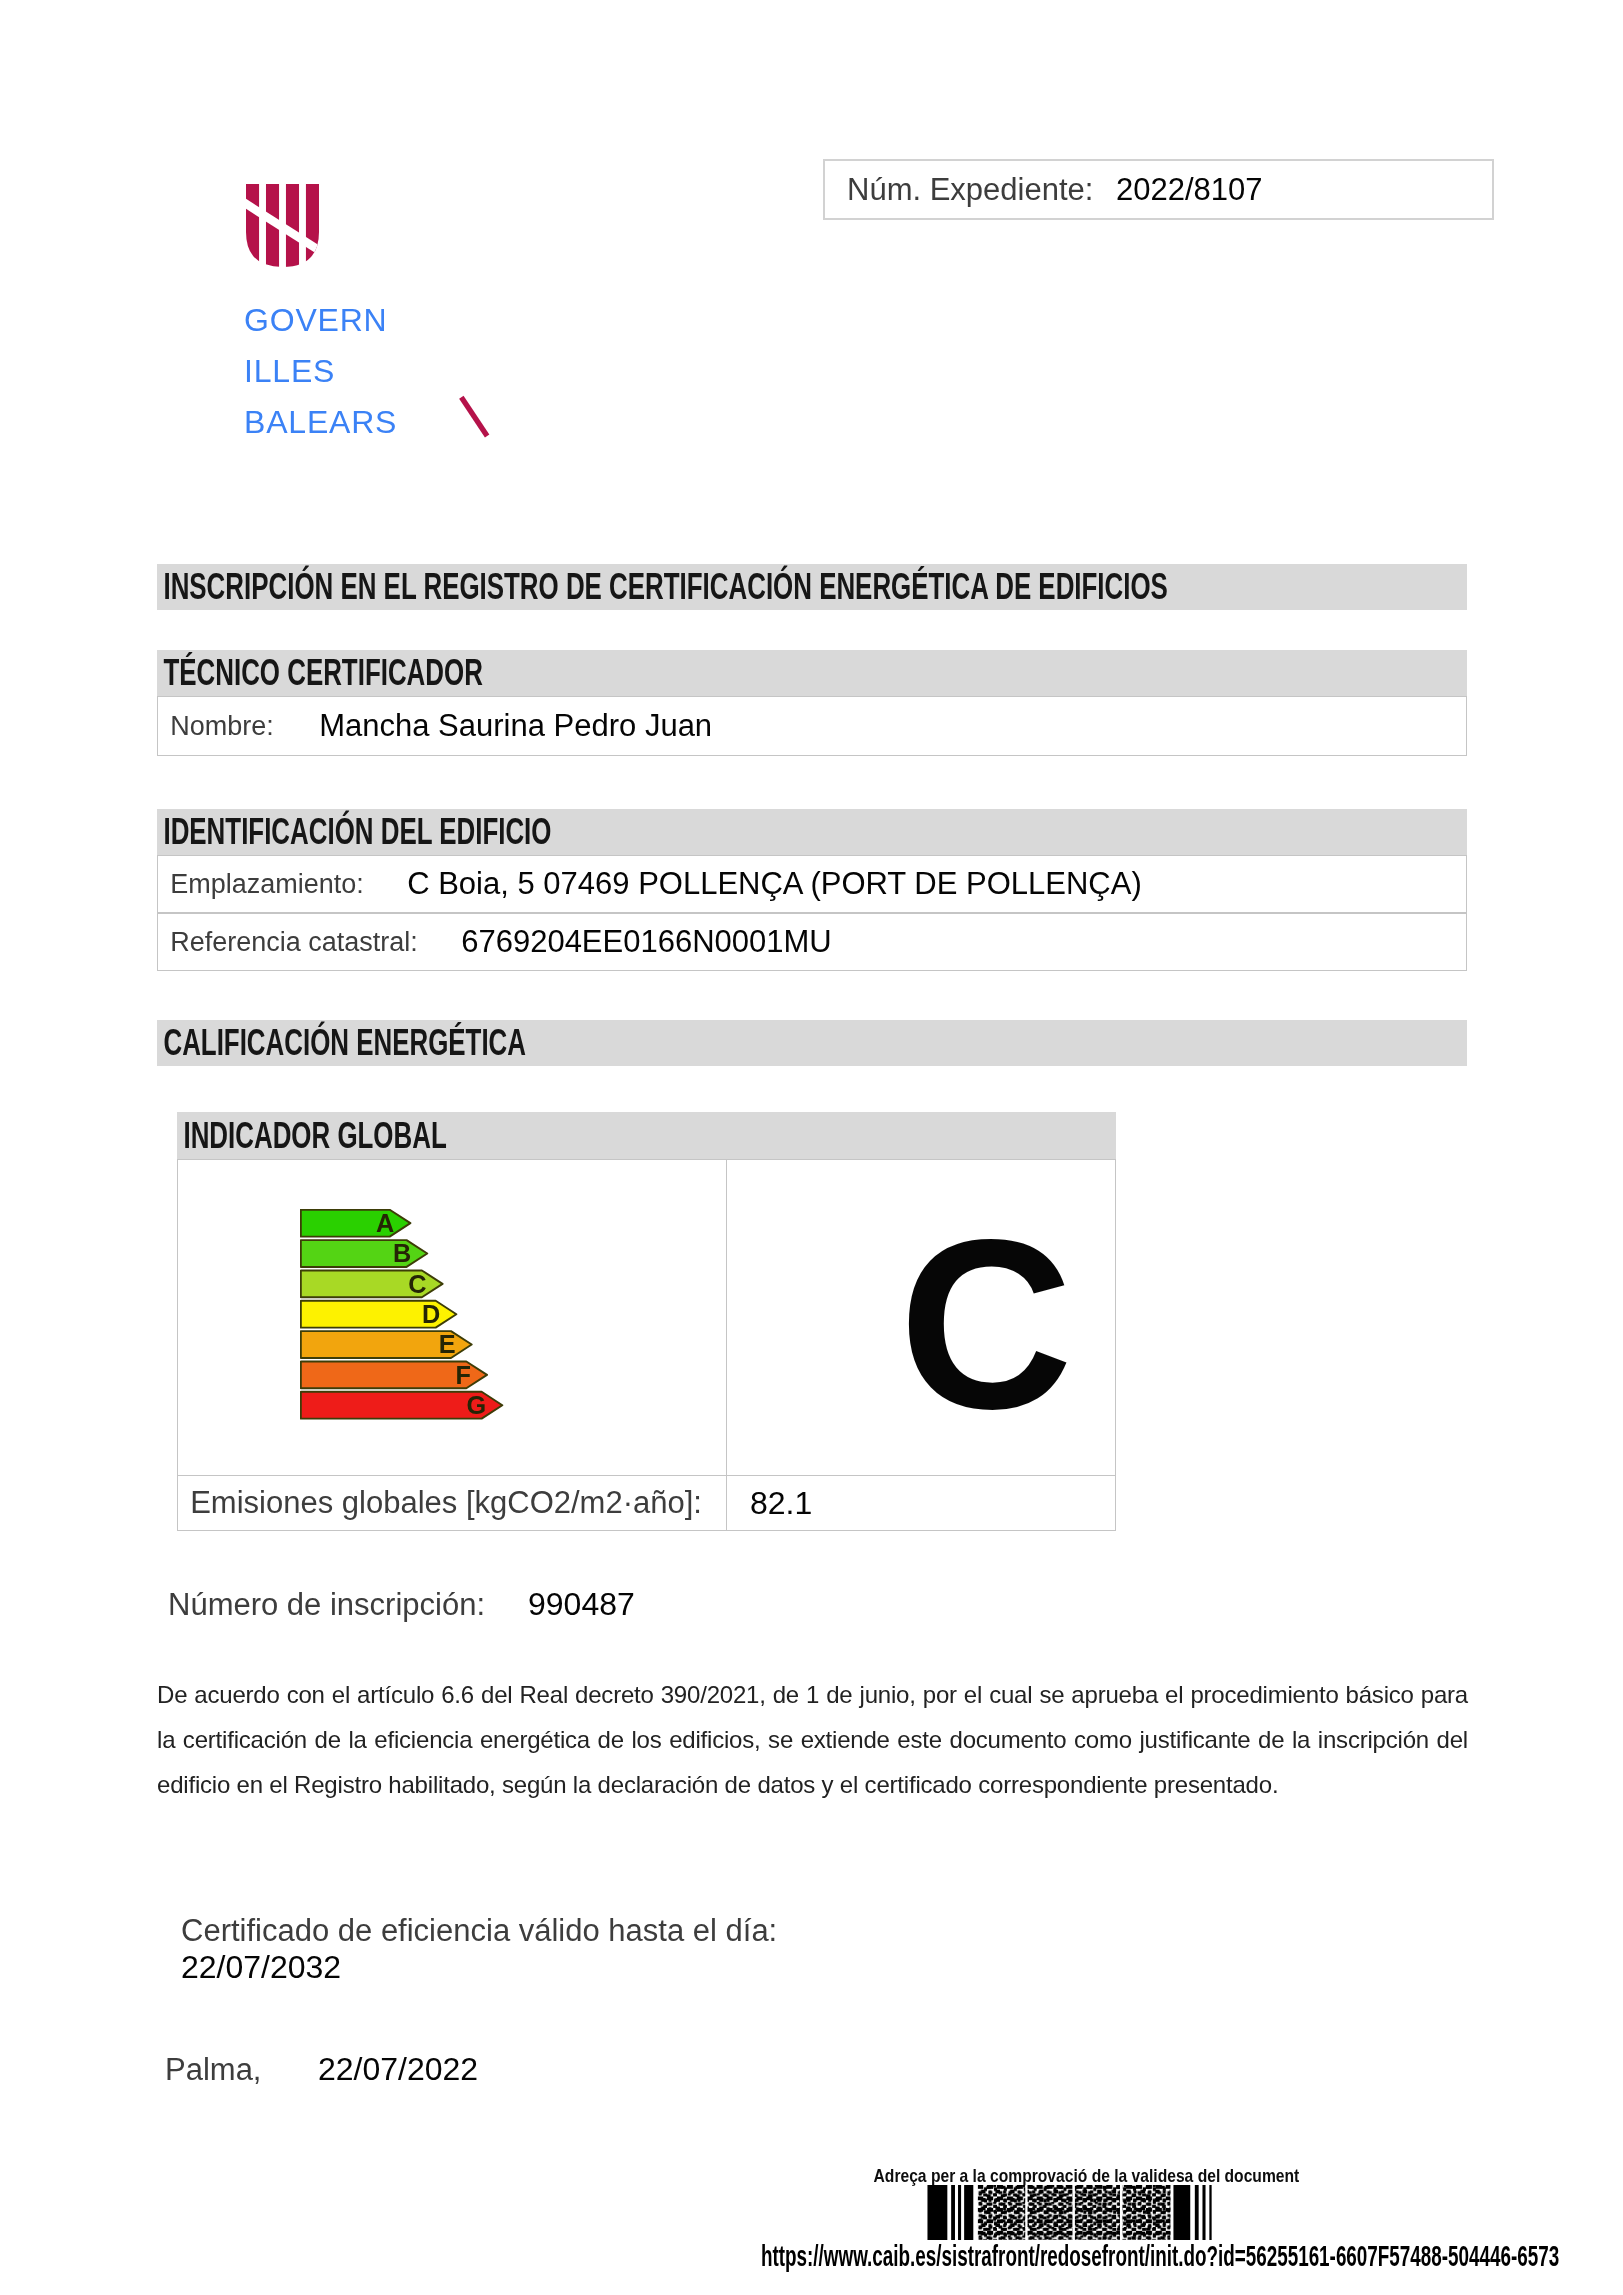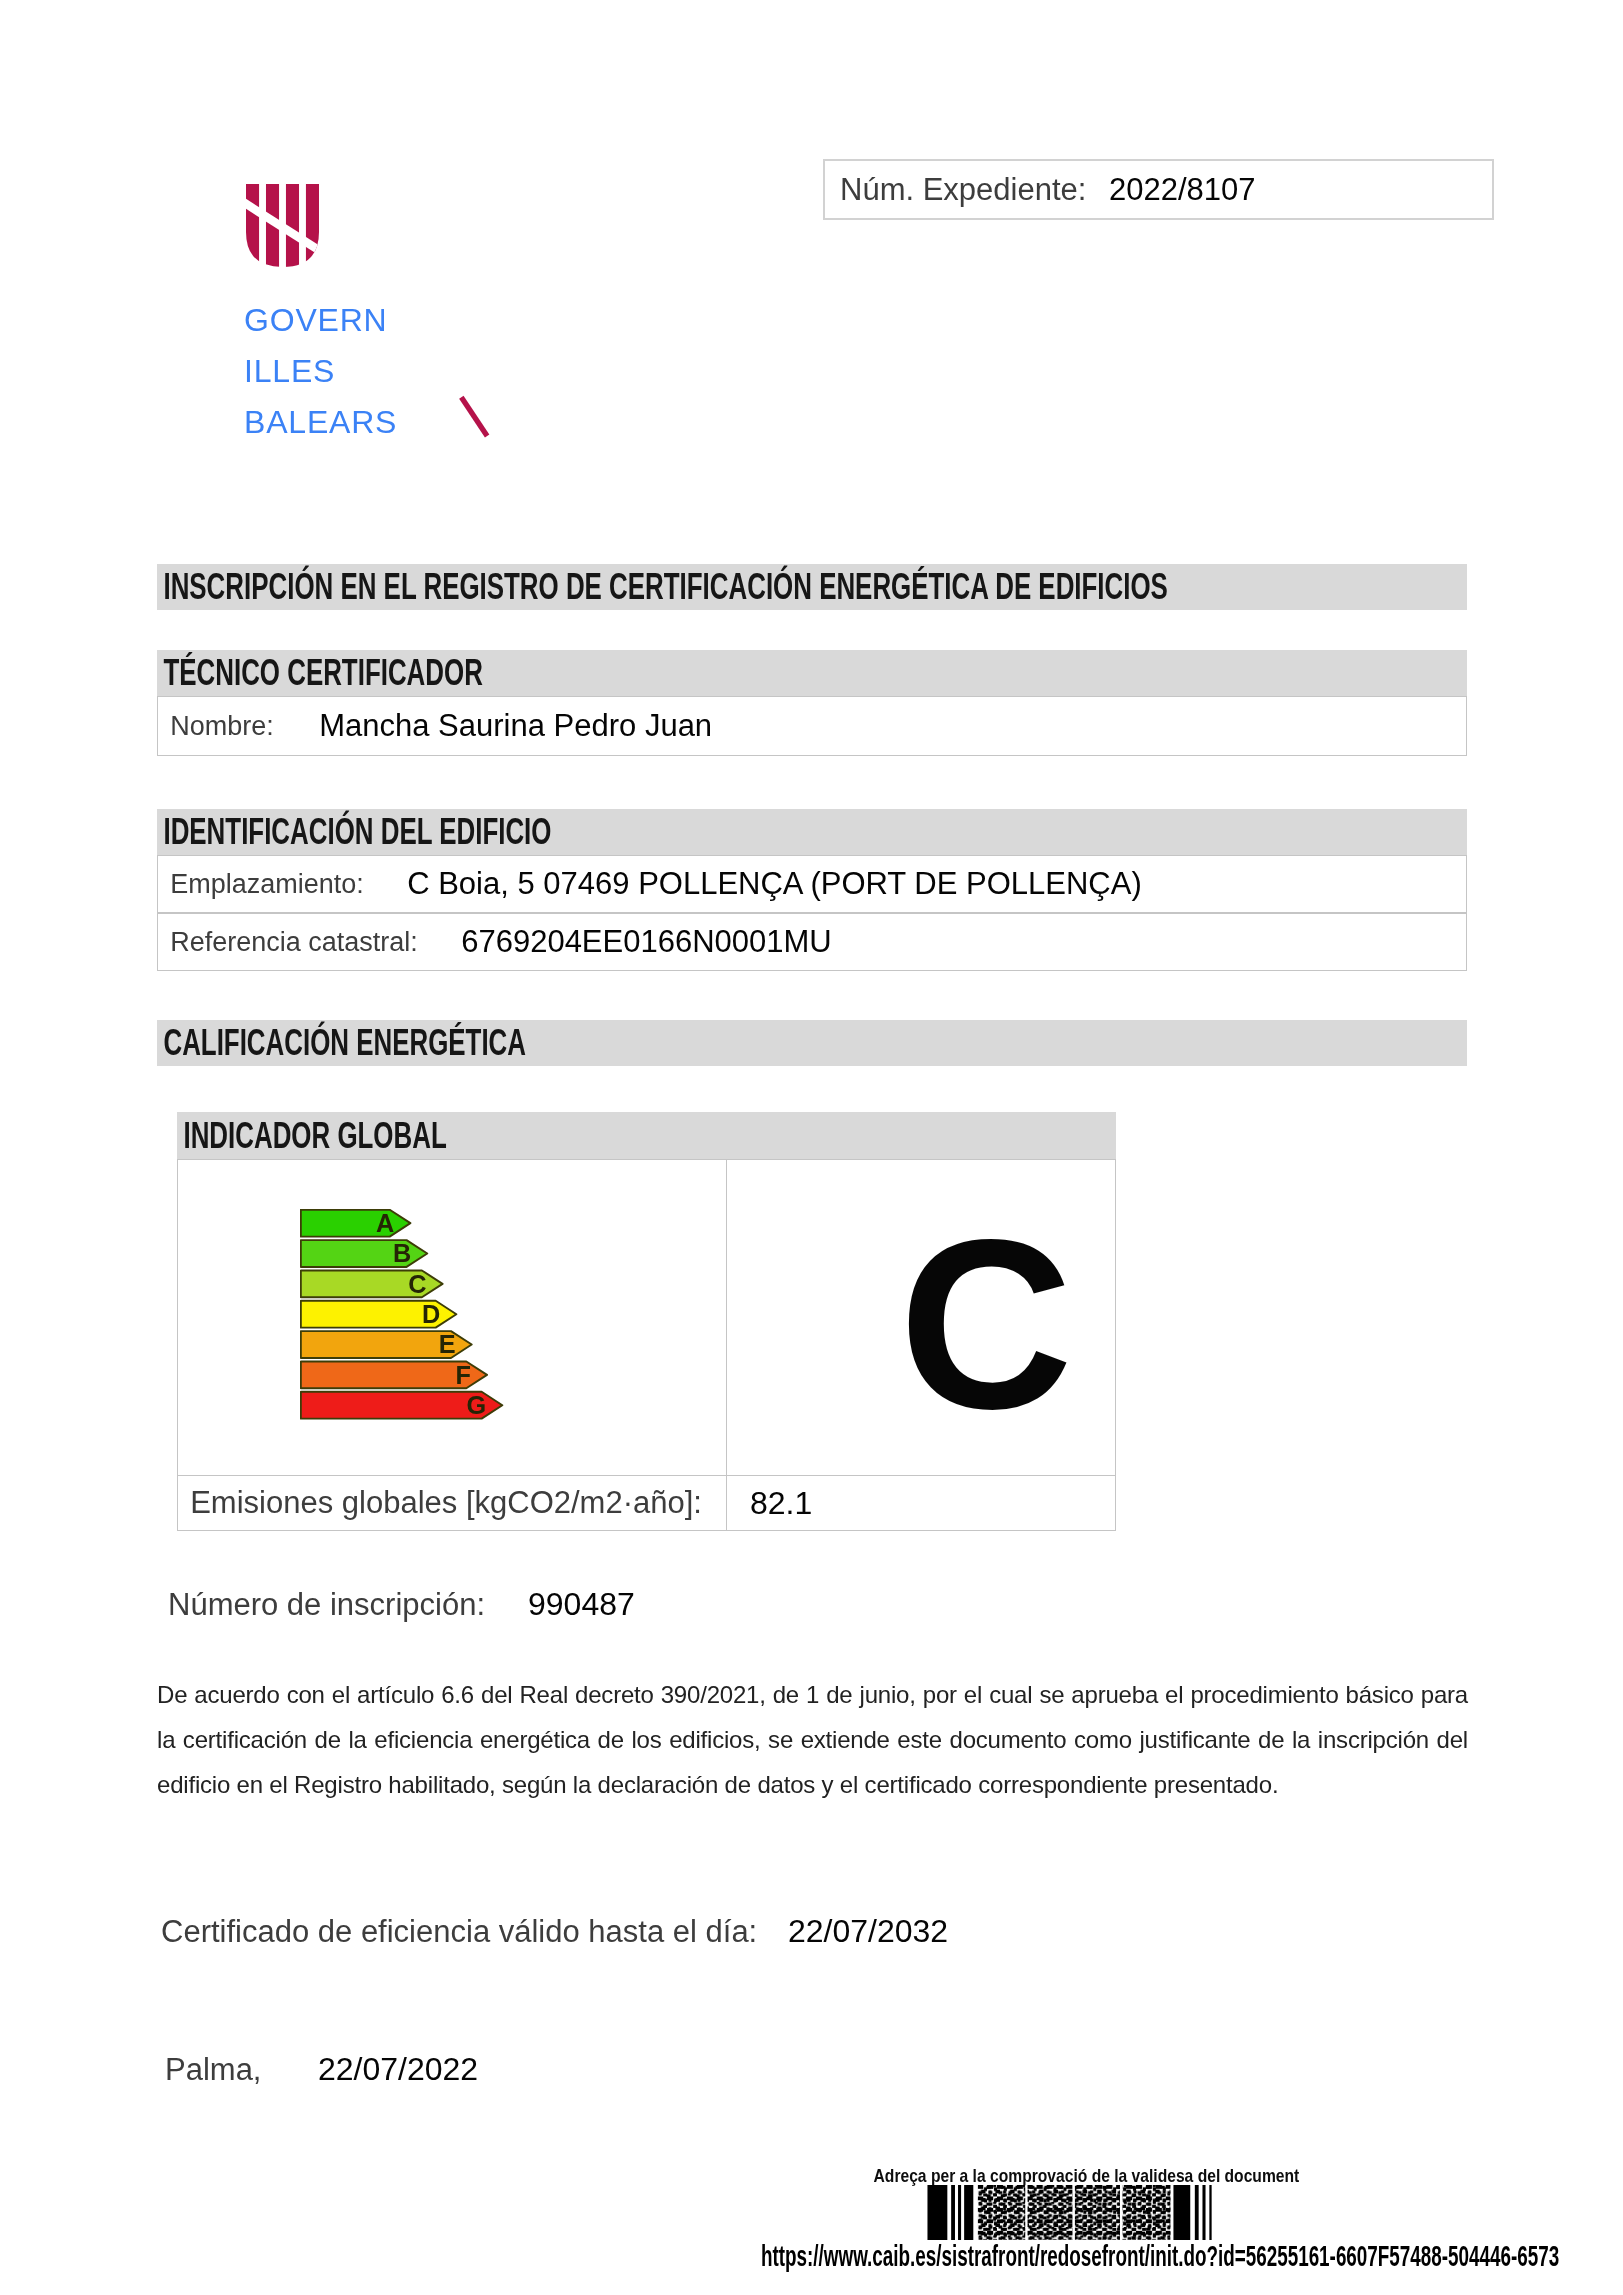--- a/index.html
+++ b/index.html
@@ -3,21 +3,21 @@
 <meta charset="utf-8">
 <style>
   html,body{margin:0;padding:0;}
   body{width:1624px;height:2295px;background:#ffffff;font-family:"Liberation Sans",sans-serif;position:relative;overflow:hidden;}
   .page{position:absolute;inset:0;background:#fff;color:#1c1c1c;}
 
   .lbl{font-weight:300;color:#3d3d3d;}
   .val{font-weight:400;color:#050505;}
 
   
-  .exp-box{position:absolute;left:823px;top:159px;width:671px;height:61px;border:2.3px solid #d2d2d2;box-sizing:border-box;background:#fff;display:flex;align-items:center;padding-left:15px;}
+  .exp-box{position:absolute;left:823px;top:159px;width:671px;height:61px;border:2.3px solid #d2d2d2;box-sizing:border-box;background:#fff;display:flex;align-items:center;padding-left:22px;}
   .exp-box .lbl{font-size:31px;width:269px;flex:none;}
   .exp-box .val{font-size:31px;}
 
   
   .shield{position:absolute;left:246px;top:184px;}
   .logo-text{position:absolute;left:244px;top:295px;font-size:32px;font-weight:300;line-height:51px;letter-spacing:0.8px;color:#3b82f6;}
   .logo-slash{position:absolute;left:458px;top:395px;}
 
   
   .bar{position:absolute;left:157px;width:1310px;height:46px;background:#d9d9d9;display:flex;align-items:center;}
@@ -42,21 +42,21 @@
   .emis-left .lbl{font-size:31px;}
   .emis-right{flex:1;display:flex;align-items:center;padding-left:23px;}
   .emis-right .val{font-size:32px;}
 
   
   .line{position:absolute;display:flex;align-items:baseline;}
   .line .lbl{font-size:31px;flex:none;}
   .line .val{font-size:32px;}
   #num-line{left:168px;top:1586px;}
   #num-line .lbl{width:360px;}
-  #cert-line{left:161px;top:1913px;}
+  #cert-line{left:181px;top:1913px;flex-direction:column;}
   #cert-line .lbl{width:627px;}
   #palma-line{left:165px;top:2051px;}
   #palma-line .lbl{width:153px;}
 
   .paragraph{position:absolute;left:157px;top:1672px;width:1311px;font-size:24px;font-weight:300;line-height:45px;text-align:justify;color:#222;letter-spacing:-0.2px;}
 
   
   .bc-caption{position:absolute;left:742px;top:2165px;width:689px;text-align:center;}
   .bc-caption span{display:inline-block;font-size:18.4px;font-weight:700;color:#0d0d0d;transform:scaleX(0.85);transform-origin:center;white-space:nowrap;}
   .barcode{position:absolute;left:927px;top:2185px;}

